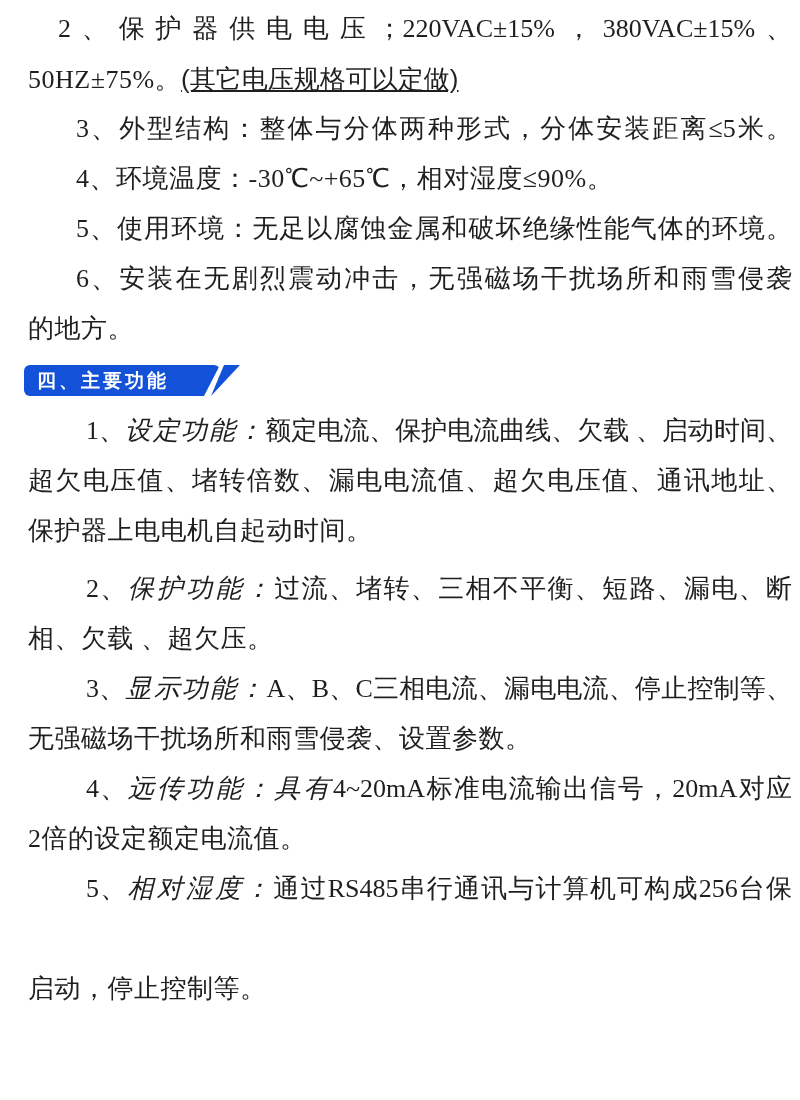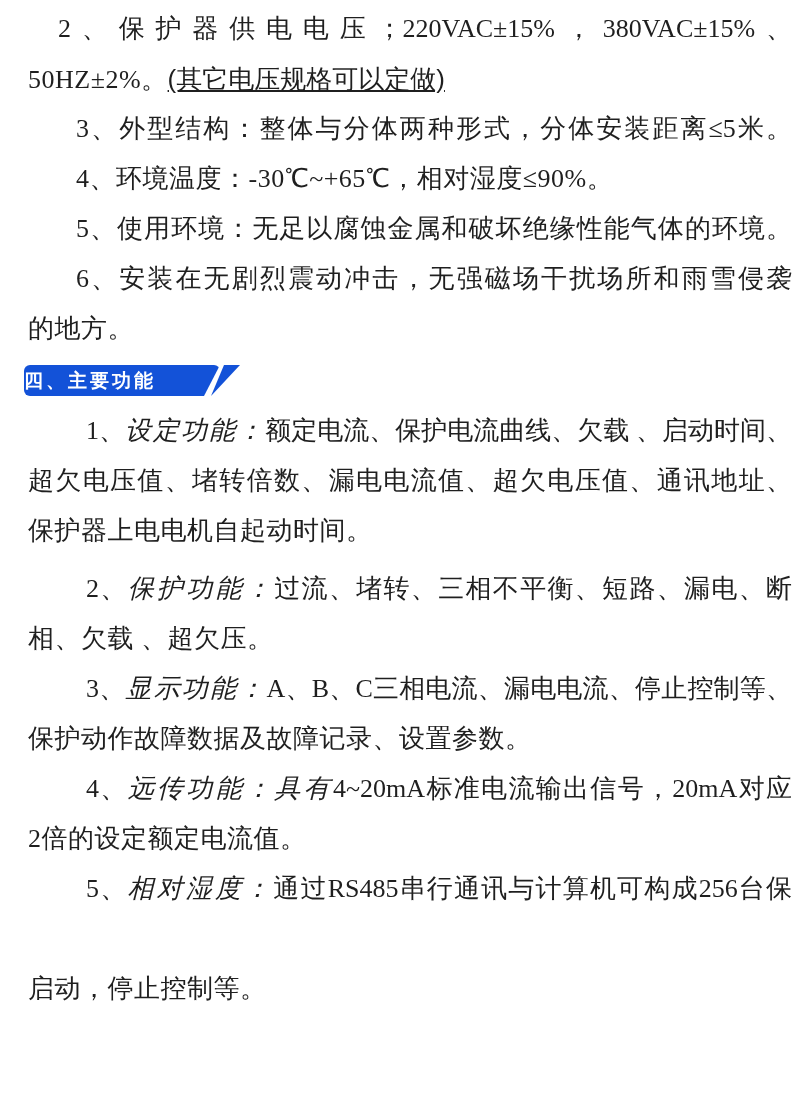--- a/index.html
+++ b/index.html
@@ -51,36 +51,37 @@
     border-radius:6px;
     clip-path:polygon(0 0,196px 0,180px 31px,0 31px);
   }
   .banner-tail{
     position:absolute;left:186px;top:0;
     width:34px;height:31px;
     clip-path:polygon(14px 0,30px 0,1px 31px);
   }
   .banner-label{
     display:block;
+    padding-left:13px;
     line-height:31px;
     font-family:"Liberation Sans", sans-serif;
     font-size:19px;
     font-weight:bold;
     letter-spacing:3px;
     color:#ffffff;
     white-space:nowrap;
   }
 </style>
 </head>
 <body style="color: rgb(31, 31, 31);">
 
 <div class="page">
 
   <div class="ln just ind-first" style="top:12px">2、保护器供电电压；220VAC±15%，380VAC±15%、</div>
-  <div class="ln" style="top:62px"><span>50HZ±2%。</span><span class="note">(其它电压规格可以定做)</span></div>
+  <div class="ln" style="top:62px"><span>50HZ±75%。</span><span class="note">(其它电压规格可以定做)</span></div>
 
   <div class="ln just ind-spec" style="top:112px">3、外型结构：整体与分体两种形式，分体安装距离≤5米。</div>
 
   <div class="ln ind-spec" style="top:162px;white-space:nowrap">4、环境温度：-30℃~+65℃，相对湿度≤90%。</div>
 
   <div class="ln just ind-spec" style="top:212px">5、使用环境：无足以腐蚀金属和破坏绝缘性能气体的环境。</div>
 
   <div class="ln just ind-spec" style="top:262px">6、安装在无剧烈震动冲击，无强磁场干扰场所和雨雪侵袭</div>
   <div class="ln" style="top:312px">的地方。</div>
 
@@ -92,21 +93,21 @@
   </div>
 
   <div class="ln just ind-fn" style="top:414px"><span>1、</span><span class="fn-title">设定功能：</span><span>额定电流、保护电流曲线、欠载 、启动时间、</span></div>
   <div class="ln just" style="top:464px">超欠电压值、堵转倍数、漏电电流值、超欠电压值、通讯地址、</div>
   <div class="ln" style="top:514px">保护器上电电机自起动时间。</div>
 
   <div class="ln just ind-fn" style="top:572px"><span>2、</span><span class="fn-title">保护功能：</span><span>过流、堵转、三相不平衡、短路、漏电、断</span></div>
   <div class="ln" style="top:622px">相、欠载 、超欠压。</div>
 
   <div class="ln just ind-fn" style="top:672px"><span>3、</span><span class="fn-title">显示功能：</span><span>A、B、C三相电流、漏电电流、停止控制等、</span></div>
-  <div class="ln" style="top:722px">保护动作故障数据及故障记录、设置参数。</div>
+  <div class="ln" style="top:722px">无强磁场干扰场所和雨雪侵袭、设置参数。</div>
 
   <div class="ln just ind-fn" style="top:772px"><span>4、</span><span class="fn-title">远传功能：</span><span class="fn-title">具有</span><span>4~20mA标准电流输出信号，20mA对应</span></div>
   <div class="ln" style="top:822px">2倍的设定额定电流值。</div>
 
   <div class="ln just ind-fn" style="top:872px"><span>5、</span><span class="fn-title">相对湿度：</span><span>通过RS485串行通讯与计算机可构成256台保</span></div>
   <div class="ln" style="top:972px">启动，停止控制等。</div>
 
 </div>
 
 </body></html>

